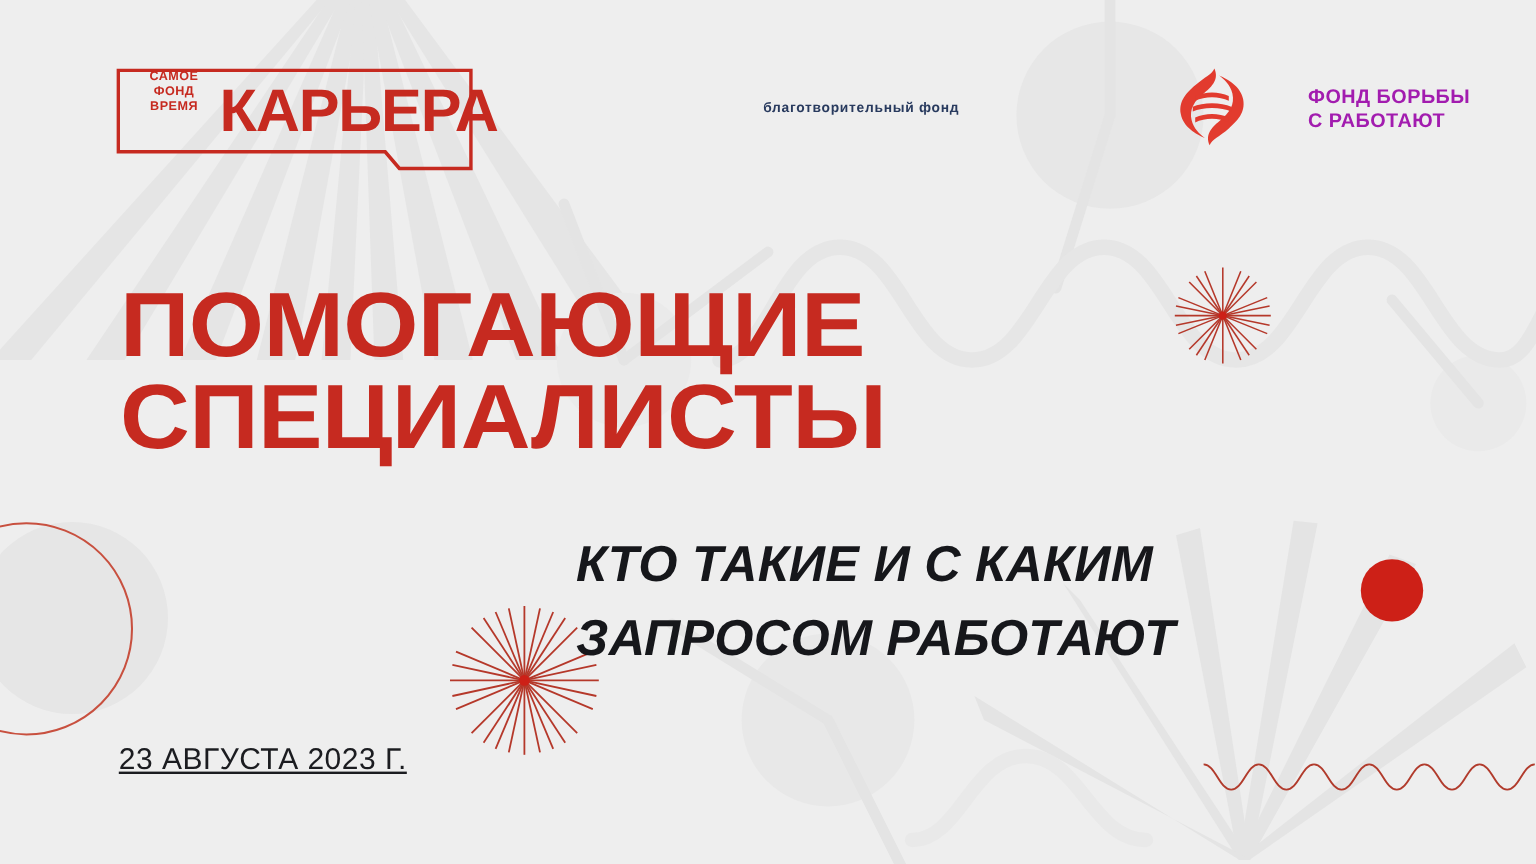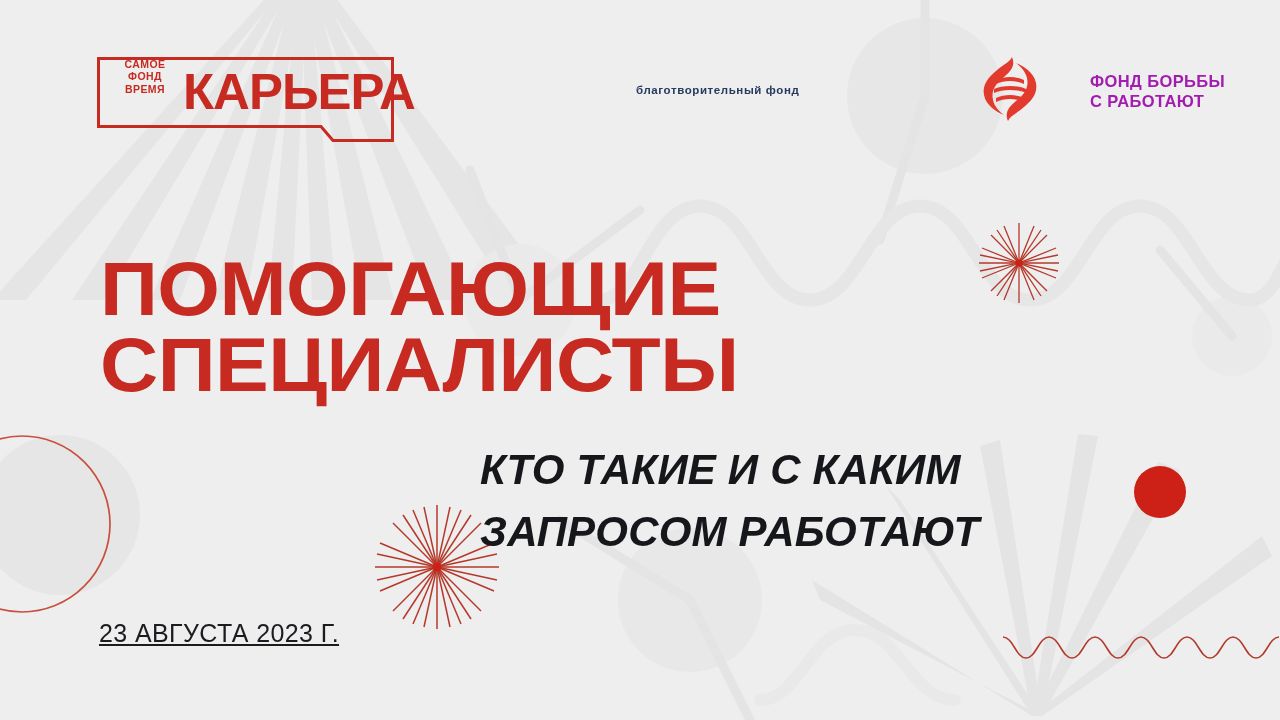--- a/index.html
+++ b/index.html
@@ -121,21 +121,21 @@
     line-height: 20px;
     letter-spacing: 0.4px;
     white-space: nowrap;
     margin-left: 40px;
   }
 
   
   .title {
     position: absolute;
     left: 100px;
-    top: 200px;
+    top: 183px;
     width: 820px;
     color: #c62a20;
     font-size: 76px;
     font-weight: 700;
     line-height: 76px;
     letter-spacing: -0.5px;
     text-transform: uppercase;
   }
   .title .line {
     display: block;

